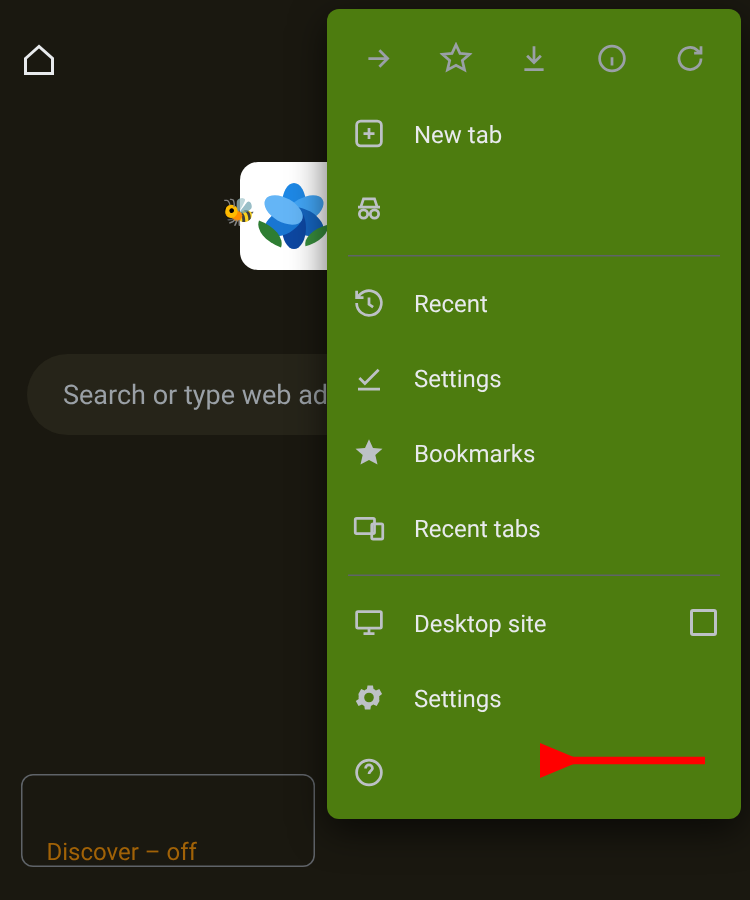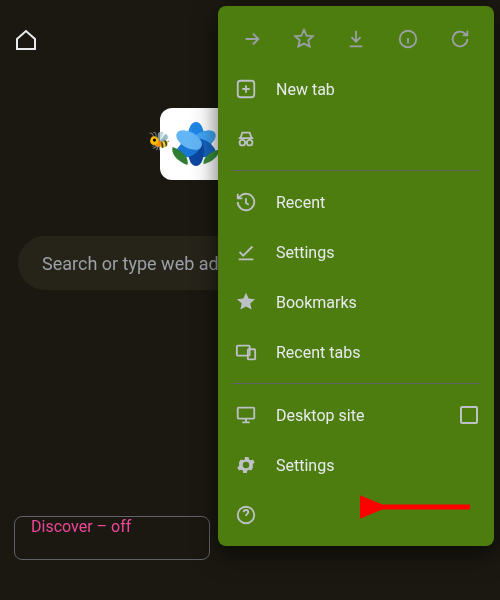--- a/index.html
+++ b/index.html
@@ -68,27 +68,27 @@
     align-items: center;
     padding: 0 24px;
     color: #9aa0a6;
     font-size: 18px;
   }
   .discover {
     position: absolute;
     left: 14px;
     top: 516px;
     width: 196px;
-    height: 44px;
+    height: 62px;
     border: 1px solid #5f6368;
     border-radius: 8px;
     display: flex;
-    align-items: flex-start;
+    align-items: flex-end;
     padding: 0 16px;
-    color: #ec4899;
+    color: #a16207;
     font-size: 16px;
   }
   .menu {
     position: absolute;
     top: 6px;
     right: 6px;
     width: 276px;
     background: #4d7c0f;
     border-radius: 8px;
     box-shadow: 0 8px 24px rgba(0,0,0,0.6);

